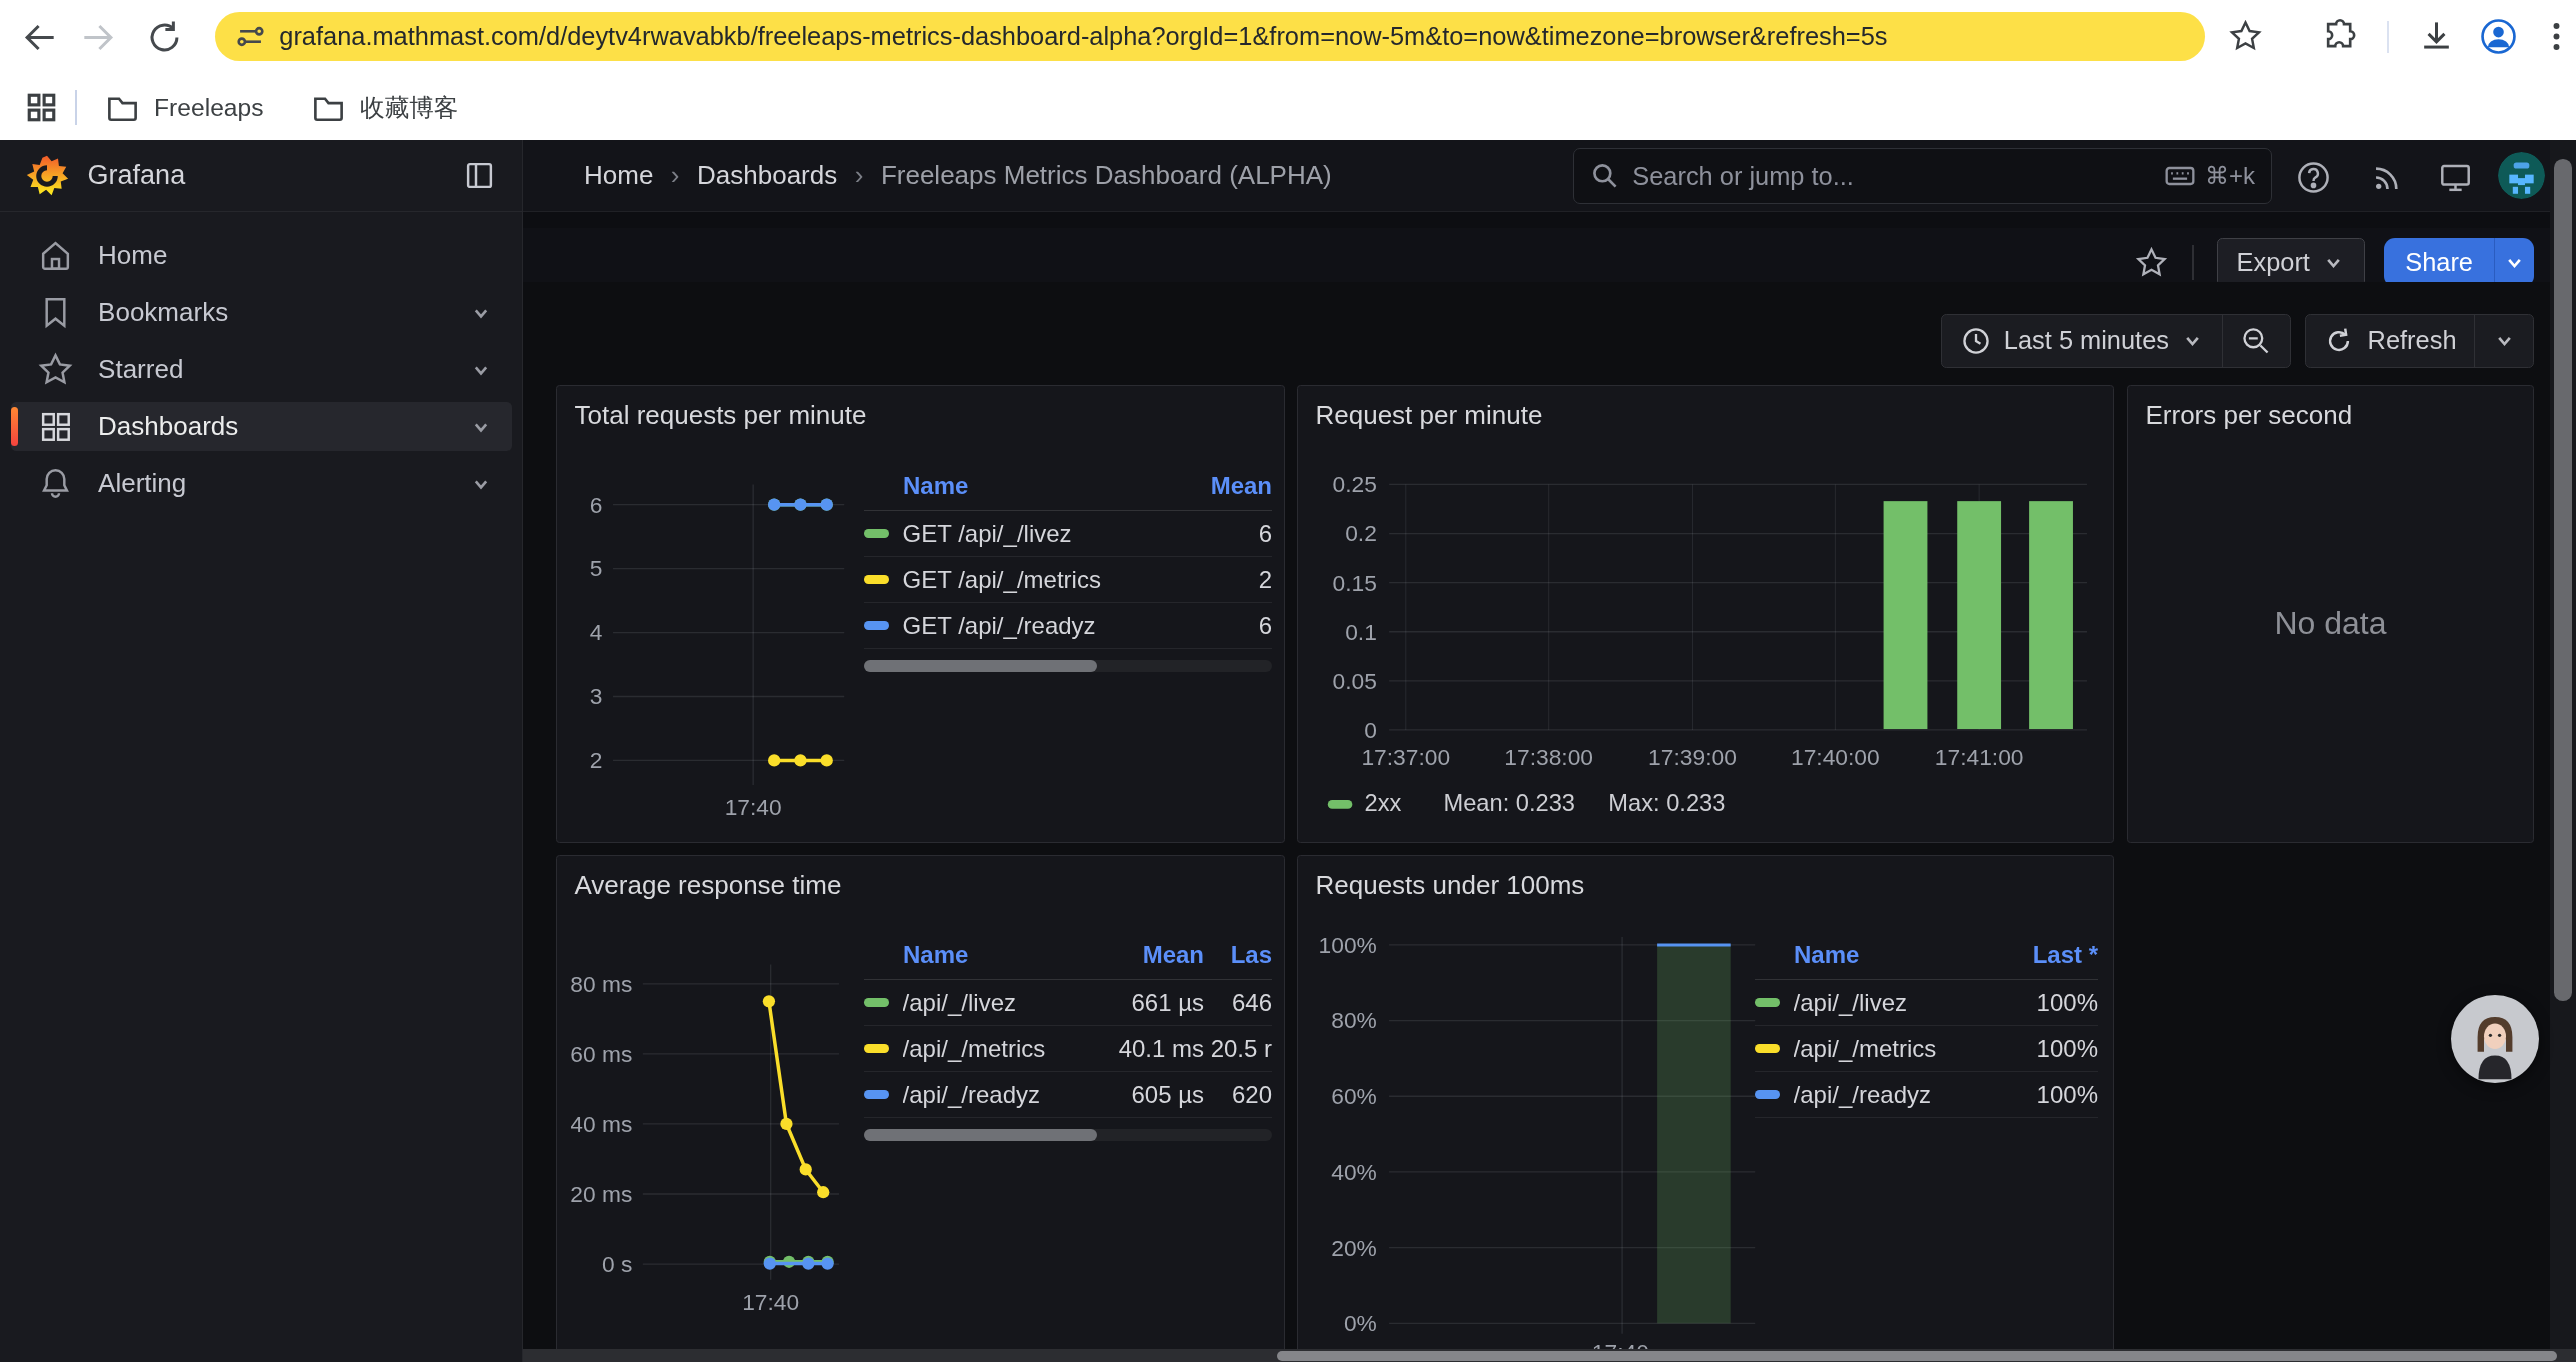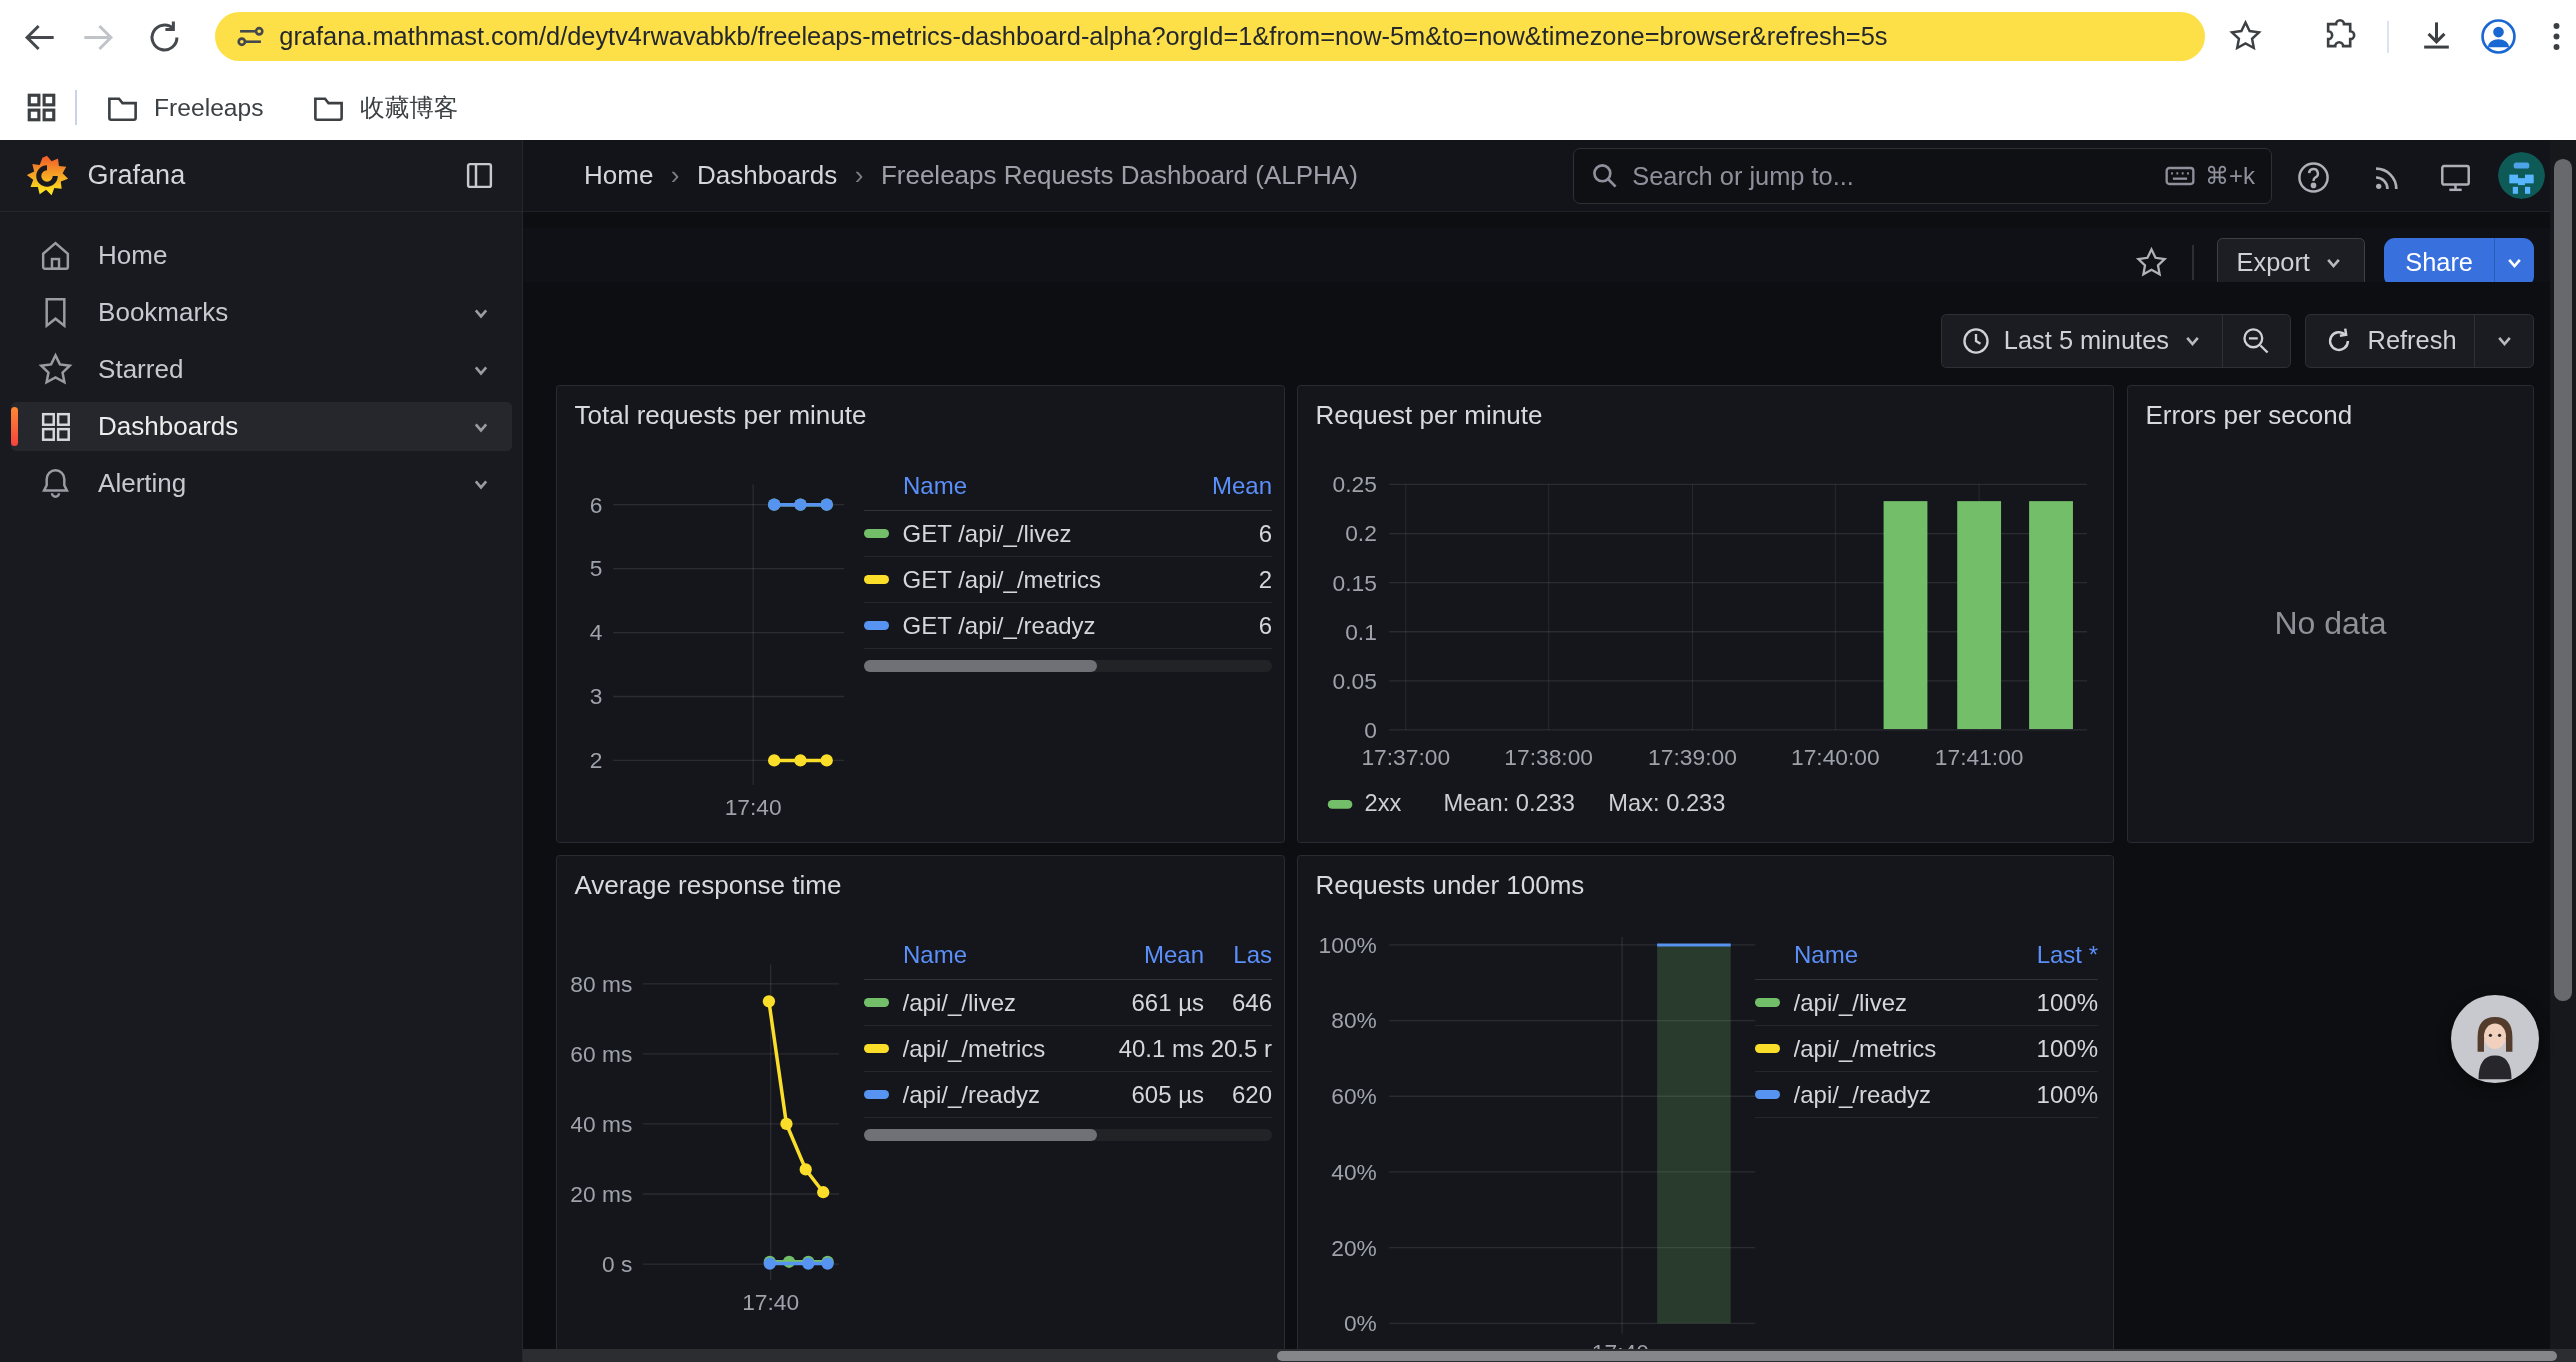--- a/index.html
+++ b/index.html
@@ -95,21 +95,21 @@
   .nodata { position:absolute; left:0; right:0; top:219px; text-align:center; color:#8e9097;
     font-size:32px; }
 
   .chart-svg { position:absolute; left:14px; }
   #chartA { top:79px; }  #chartB { top:65px; }  #chartD { top:84px; }  #chartE { top:74px; }
 
   .lg-table { position:absolute; font-size:24px; color:#d5d6db; }
   .lgA { left:307px; top:82px; width:408px; }
   .lgD { left:307px; top:81px; width:408px; }
   .lgE { left:457px; top:81px; width:343px; }
-  .lg-head { display:flex; color:#5b8ff9; font-weight:400; padding:3.5px 0 10.5px; gap:0;
+  .lg-head { display:flex; color:#5b8ff9; font-weight:700; padding:3.5px 0 10.5px; gap:0;
     border-bottom:0.9px solid rgba(255,255,255,0.12); }
   .lg-row { display:flex; align-items:center; height:46px;
     border-bottom:0.9px solid rgba(255,255,255,0.07); }
   .pill { width:24.6px; height:8.8px; border-radius:4.4px; margin-right:14px; flex:none; }
   .c-name { flex:1; white-space:nowrap; overflow:hidden; }
   .c-val  { text-align:right; white-space:nowrap; }
   .lg-scroll { height:12.3px; background:#222327; border-radius:6.1px; margin-top:10.5px;
     position:relative; }
   .lg-thumb { position:absolute; left:0; top:0; height:12.3px; width:57%; background:#6f7176;
     border-radius:6.1px; }
@@ -303,21 +303,21 @@
       </nav>
     </aside>
 
     <div class="content">
       <header class="topnav">
         <div class="crumbs crumBS crumbs" style="display:flex;align-items:center;gap:17.5px;margin-left:61px;font-size:26px;">
           <span class="crumb">Home</span>
           <span class="crumb-sep">›</span>
           <span class="crumb">Dashboards</span>
           <span class="crumb-sep">›</span>
-          <span class="crumb current">Freeleaps Requests Dashboard (ALPHA)</span>
+          <span class="crumb current">Freeleaps Metrics Dashboard (ALPHA)</span>
         </div>
         <div class="searchbox">
           <svg width="30" height="30" viewBox="0 0 34 34" fill="none" stroke="#8e919c" stroke-width="3">
               <circle cx="14" cy="14" r="9"></circle>
               <line x1="21" y1="21" x2="29" y2="29"></line>
             </svg>
           <span class="ph">Search or jump to...</span>
           <span class="kbd-hint">
             <svg width="32" height="32" viewBox="0 0 36 36" fill="none" stroke="#8e919c" stroke-width="2.6">
                 <rect x="3" y="9" width="30" height="18" rx="3"></rect>

